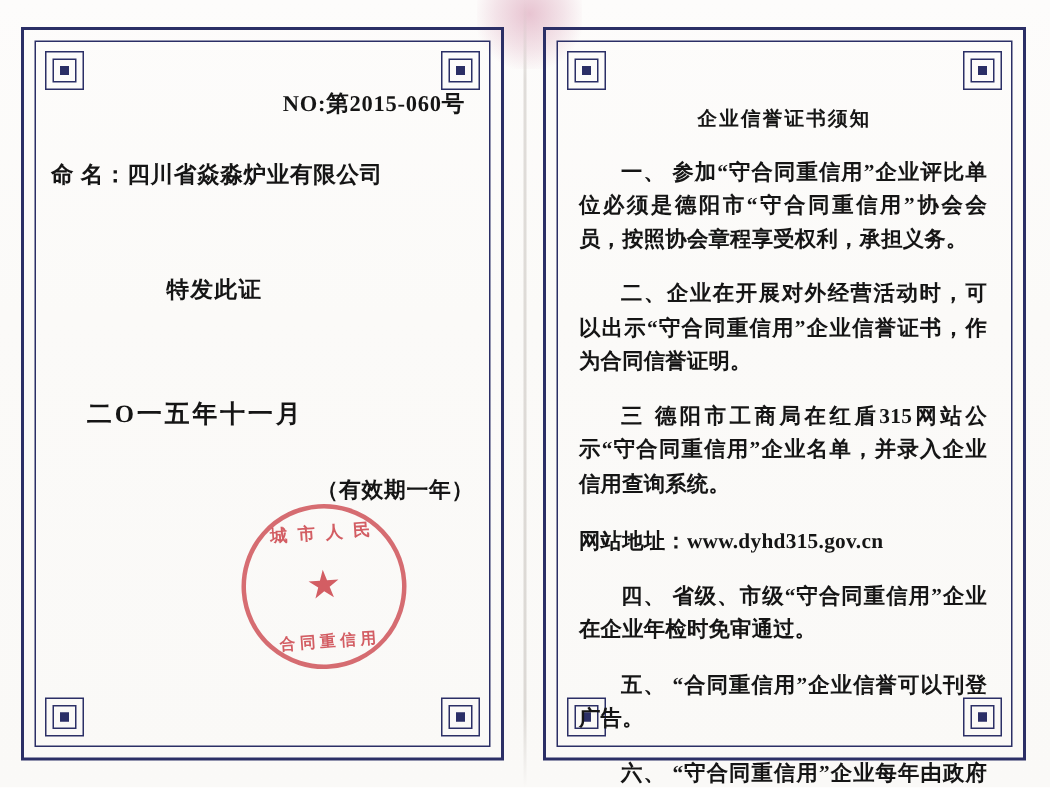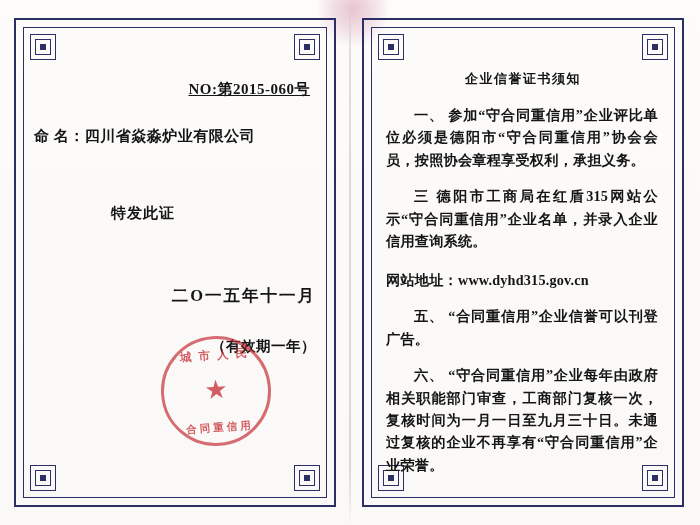--- a/index.html
+++ b/index.html
@@ -80,24 +80,23 @@
     position: absolute;
     inset: 22px 20px;
     color: #151515;
   }
 
   
   .no-line {
     text-align: right;
     font-size: 15px;
     letter-spacing: 0.5px;
-    margin-top: 40px;
+    margin-top: 20px;
     margin-right: 6px;
     font-weight: 600;
-    text-decoration: underline;
   }
   .name-line {
     margin-top: 28px;
     font-size: 15px;
     font-weight: 600;
     letter-spacing: 0.5px;
   }
   .title-line {
     margin-top: 44px;
     text-align: center;
@@ -108,21 +107,21 @@
   .award-line {
     margin-top: 58px;
     margin-left: 34px;
     font-size: 15px;
     font-weight: 700;
     letter-spacing: 1px;
     padding-left: 43px;
   }
   .date-line {
     margin-top: 62px;
-    text-align: right;
+    text-align: left;
     padding-left: 24px;
     font-size: 16.5px;
     font-weight: 700;
     letter-spacing: 2px;
   }
   .valid-line {
     margin-top: 30px;
     text-align: right;
     font-size: 14.5px;
     font-weight: 700;
@@ -274,21 +273,23 @@
       <span class="c1"></span>
         <span class="c2"></span>
         <span class="c3"></span>
     </div>
 
     <div class="content">
       <div class="notice-title">企业信誉证书须知</div>
 
       <div class="notice-body">
         <p class="para">一、 参加“守合同重信用”企业评比单位必须是德阳市“守合同重信用”协会会员，按照协会章程享受权利，承担义务。</p>
+        <p class="para">二、企业在开展对外经营活动时，可以出示“守合同重信用”企业信誉证书，作为合同信誉证明。</p>
         <p class="para">三 德阳市工商局在红盾315网站公示“守合同重信用”企业名单，并录入企业信用查询系统。</p>
         <p class="para noindent">网站地址：www.dyhd315.gov.cn</p>
+        <p class="para">四、 省级、市级“守合同重信用”企业在企业年检时免审通过。</p>
         <p class="para">五、 “合同重信用”企业信誉可以刊登广告。</p>
         <p class="para">六、 “守合同重信用”企业每年由政府相关职能部门审查，工商部门复核一次，复核时间为一月一日至九月三十日。未通过复核的企业不再享有“守合同重信用”企业荣誉。</p>
       </div>
     </div>
   </div>
 
 </div>
 
 </body></html>

